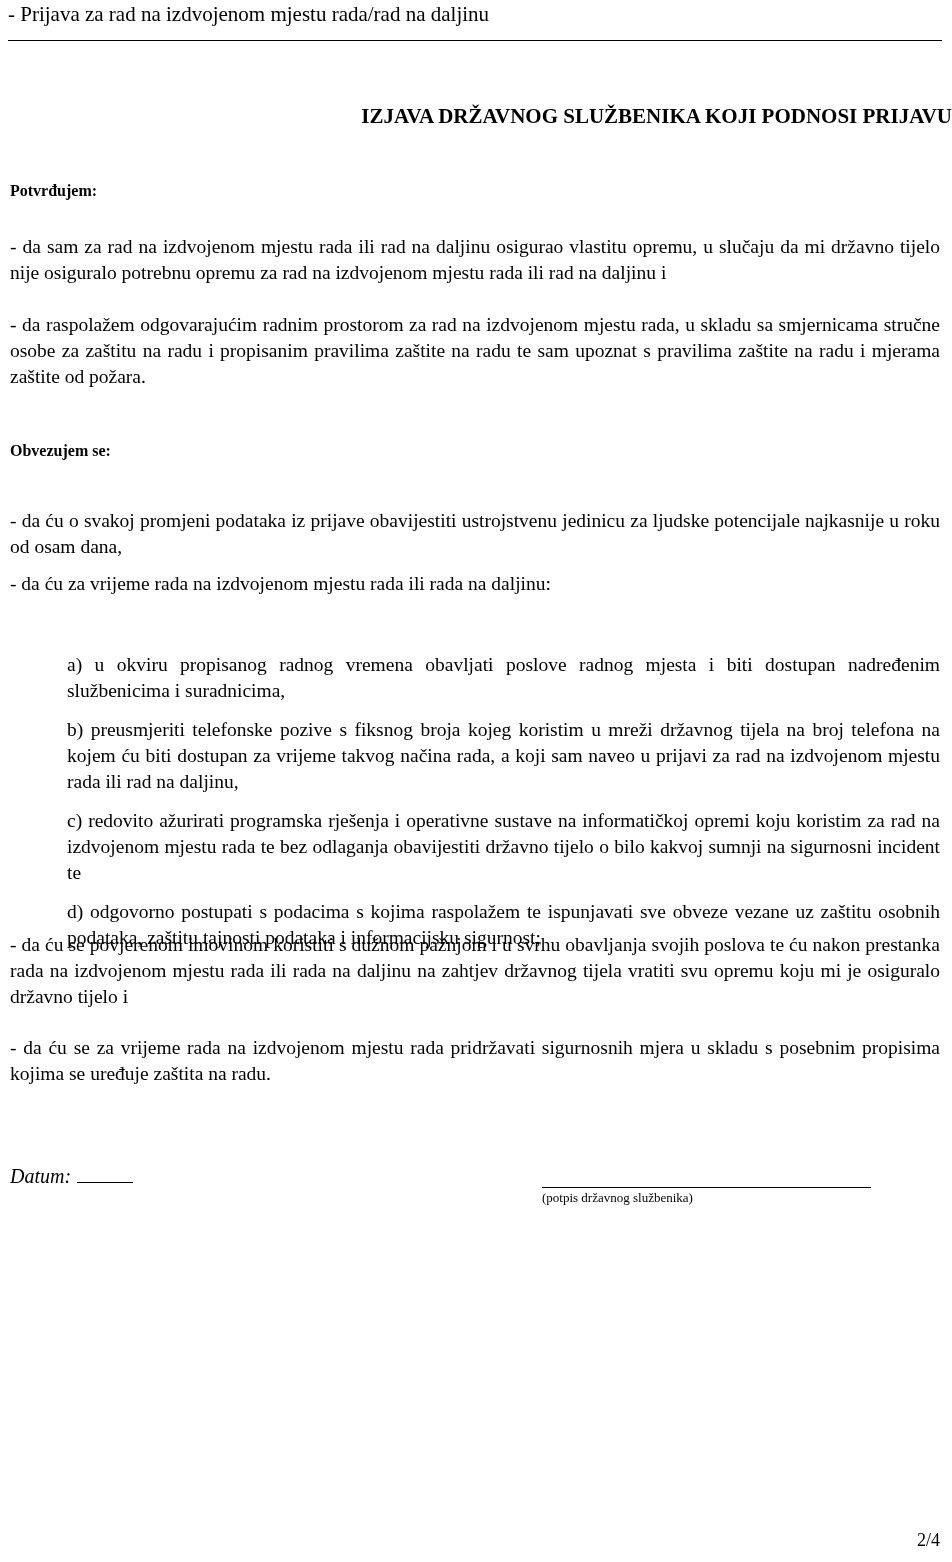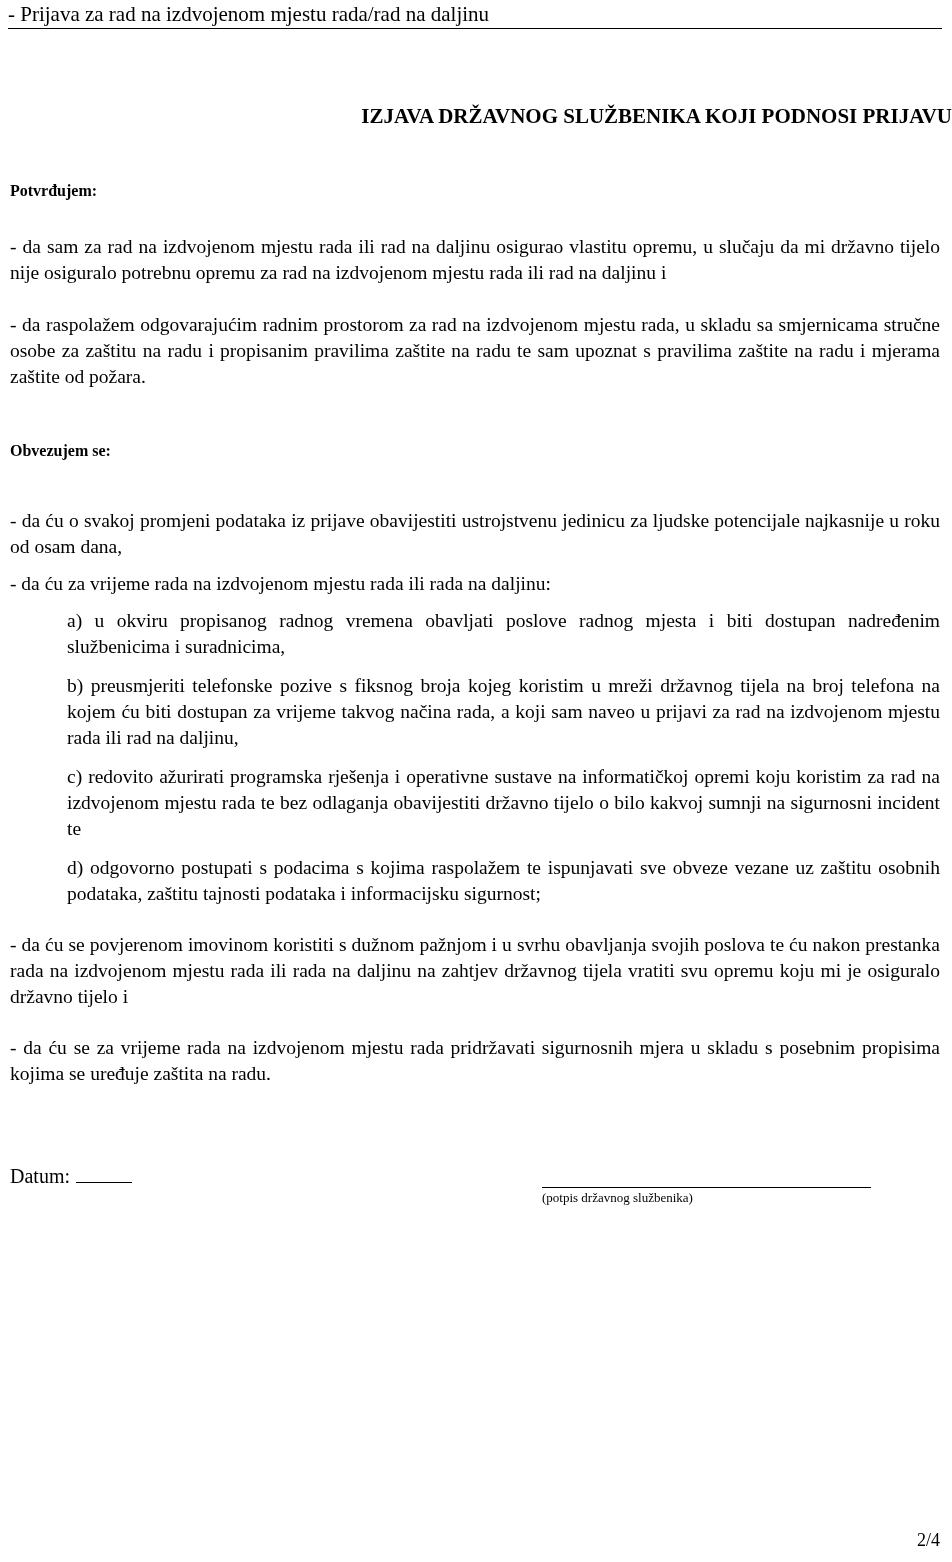--- a/index.html
+++ b/index.html
@@ -1,26 +1,26 @@
 <!DOCTYPE html>
 <html><head>
 <meta charset="utf-8">
 <style>
   html, body { margin: 0; padding: 0; background: #ffffff; }
   body { width: 952px; height: 1562px; position: relative; overflow: hidden;
     font-family: "Liberation Serif", serif; color: #000; font-size: 19.5px; }
   .header { position: absolute; left: 8px; top: 2px; width: 934px; font-size: 21px;
-    border-bottom: 1.5px solid #000; padding-bottom: 2px; line-height: 24px; }
+    border-bottom: 1.5px solid #000; padding-bottom: 14px; line-height: 24px; }
   .title { position: absolute; left: 0; width: 952px; top: 104px; text-align: right;
     font-weight: bold; font-size: 21px; }
   .heading { position: absolute; left: 10px; font-weight: bold; font-size: 16px; }
   .para { position: absolute; left: 10px; width: 930px; text-align: justify; line-height: 26px; }
-  .para.sub { left: 67px; width: 873px; }
+  .para.sub { left: 67px; width: 873px; margin-top: 44px; }
   .u { }
-  .datum { position: absolute; left: 10px; top: 1164px; font-size: 20px; }
+  .datum { position: absolute; left: 10px; top: 1164px; font-size: 20px; font-style: italic; }
   .blank { display: inline-block; width: 56px; border-bottom: 1px solid #000; margin-left: 6px; height: 18px; vertical-align: baseline; }
   .sigline { position: absolute; left: 542px; top: 1187px; width: 329px; border-top: 1px solid #000; }
   .siglabel { position: absolute; left: 542px; top: 1190px; width: 496px; font-size: 13px; }
   .pagenum { position: absolute; right: 12px; top: 1530px; font-size: 18px; margin-left: 10px; }
 </style>
 </head>
 <body>
 
 <div class="header">- Prijava za rad na izdvojenom mjestu rada/rad na daljinu</div>
 

